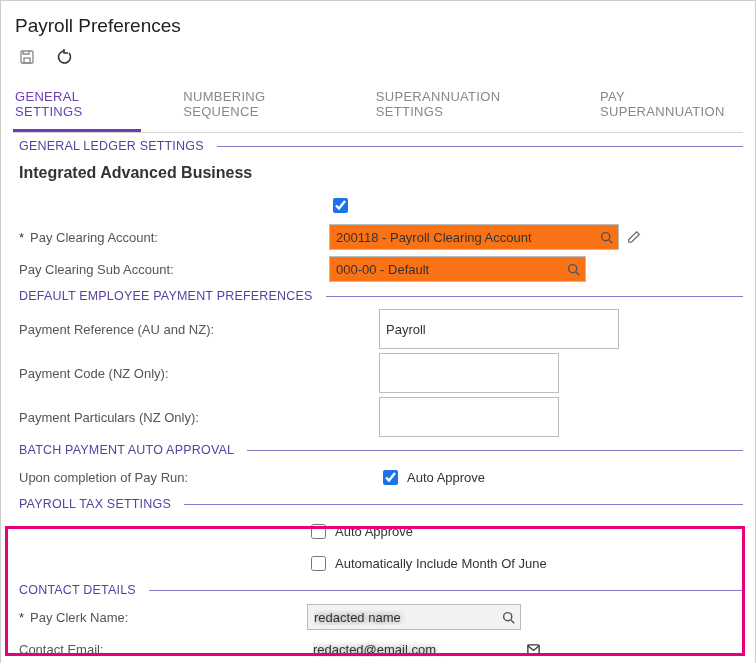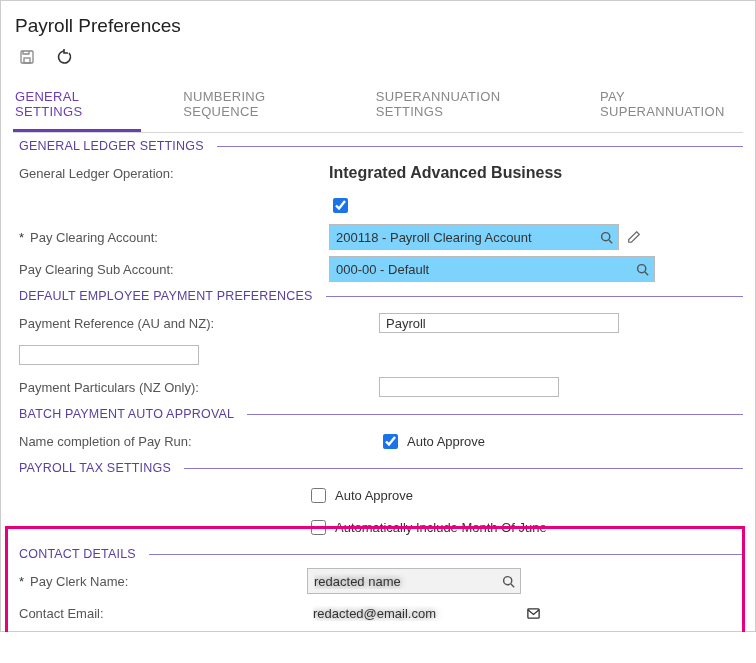--- a/index.html
+++ b/index.html
@@ -90,33 +90,33 @@
   .label-col .req {
     color: #333;
     margin-right: 2px;
   }
   .ctrl-col {
     display: flex;
     align-items: center;
     gap: 6px;
   }
   .text-input {
-    height: 20px;
+    height: 40px;
     border: 1px solid #bbb;
     padding: 0 6px;
     font-size: 13px;
     color: #333;
     background: #fff;
   }
   .combo {
     display: flex;
     align-items: center;
     height: 26px;
     border: 1px solid #bbb;
-    background: #7dd3fc;
+    background: #f97316;
     padding: 0 4px 0 6px;
   }
   .combo .combo-text {
     flex: 1;
     font-size: 13px;
     color: #333;
     white-space: nowrap;
     overflow: hidden;
   }
   .combo .icon {
@@ -195,21 +195,20 @@
   </div>
 
   <div class="form-area">
 
     <div class="section-head">
       <span class="label">GENERAL LEDGER SETTINGS</span>
       <span class="rule"></span>
     </div>
 
     <div class="row">
-      <div class="label-col">General Ledger Operation:</div>
       <div class="ctrl-col">
         <span class="static-val" style="font-weight:600">Integrated Advanced Business</span>
       </div>
     </div>
 
     <div class="row">
       <div class="label-col"></div>
       <div class="ctrl-col">
         <label class="chk">
           <input type="checkbox" checked="" style="">
@@ -236,21 +235,21 @@
           <svg width="14" height="14" viewBox="0 0 16 16" fill="none" stroke="#666" stroke-width="1.4">
               <path d="M11 2l3 3L5 14H2v-3z"></path>
             </svg>
         </span>
       </div>
     </div>
 
     <div class="row">
       <div class="label-col">Pay Clearing Sub Account:</div>
       <div class="ctrl-col">
-        <div class="combo" style="width:326px">
+        <div class="combo" style="width:257px">
           <span class="combo-text">000-00 - Default</span>
           <span class="icon">
             <svg width="13" height="13" viewBox="0 0 16 16" fill="none" stroke="#555" stroke-width="1.8">
                 <circle cx="7" cy="7" r="5"></circle>
                 <path d="M11 11l4 4"></path>
               </svg>
           </span>
         </div>
       </div>
     </div>
@@ -260,38 +259,39 @@
       <span class="rule"></span>
     </div>
 
     <div class="row">
       <div class="label-col" style="width:360px">Payment Reference (AU and NZ):</div>
       <div class="ctrl-col">
         <input class="text-input" style="width: 240px;" value="Payroll">
       </div>
     </div>
     <div class="row">
+      <div class="label-col" style="width:360px">Payment Code (NZ Only):</div>
       <div class="ctrl-col">
         <input class="text-input" style="width: 180px;" value="">
       </div>
     </div>
     <div class="row">
       <div class="label-col" style="width:360px">Payment Particulars (NZ Only):</div>
       <div class="ctrl-col">
         <input class="text-input" style="width: 180px;" value="">
       </div>
     </div>
 
     <div class="section-head">
       <span class="label">BATCH PAYMENT AUTO APPROVAL</span>
       <span class="rule"></span>
     </div>
 
     <div class="row">
-      <div class="label-col" style="width:360px">Name completion of Pay Run:</div>
+      <div class="label-col" style="width:360px">Upon completion of Pay Run:</div>
       <div class="ctrl-col">
         <label class="chk">
           <input type="checkbox" checked="" style="">
           <span>Auto Approve</span>
         </label>
       </div>
     </div>
 
     <div class="section-head">
       <span class="label">PAYROLL TAX SETTINGS</span>

